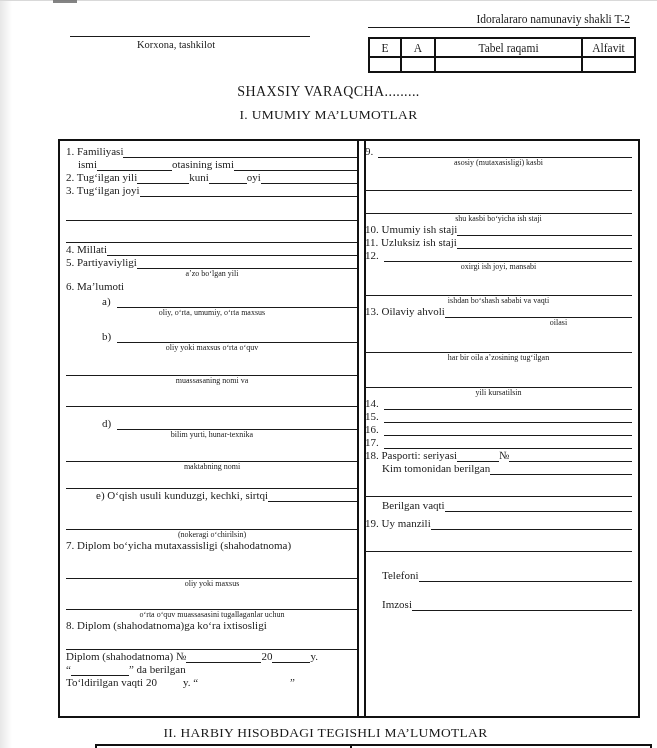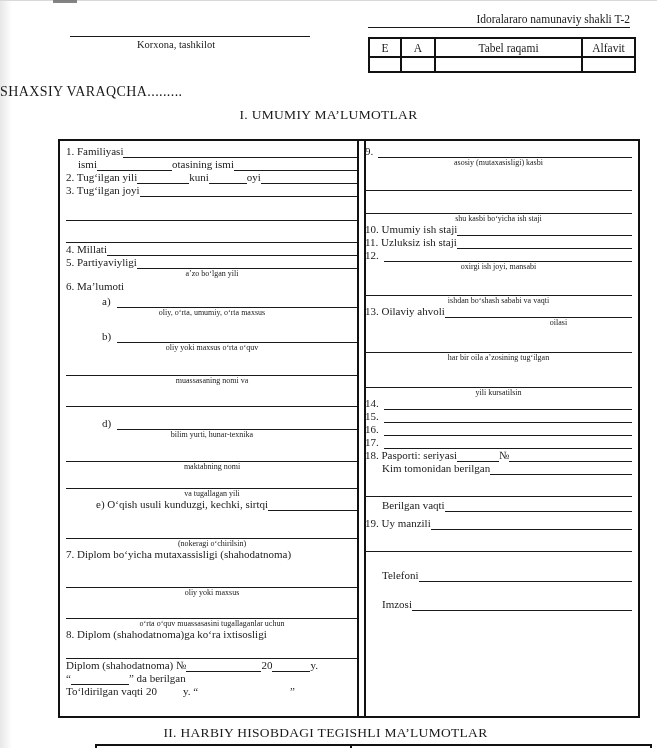--- a/index.html
+++ b/index.html
@@ -14,21 +14,21 @@
   .org-line{position:absolute;left:70px;top:36px;width:240px;border-top:1.5px solid #1a1a1a;}
   .org-label{position:absolute;left:56px;top:39px;width:240px;text-align:center;font-size:10.5px;}
   .form-code{position:absolute;left:368px;top:13px;width:262px;text-align:right;
         font-size:11.5px;border-bottom:1.5px solid #1a1a1a;padding-bottom:2px;white-space:nowrap;}
   .code-table{position:absolute;left:368px;top:37px;width:262px;border-collapse:collapse;
         table-layout:fixed;font-size:11.5px;}
   .code-table td{border:2px solid #111;text-align:center;padding:0;height:17px;}
   .code-table tr.empty td{height:13px;}
 
   
-  .doc-title{position:absolute;left:0;right:0;top:84px;font-size:14px;letter-spacing:.4px;}
+  .doc-title{position:absolute;left:0;right:0;top:84px;text-align:center;font-size:14px;letter-spacing:.4px;}
   .section1{position:absolute;left:0;right:0;top:107px;text-align:center;font-size:13.5px;letter-spacing:.3px;}
   .section2{position:absolute;left:0;right:6px;top:725px;text-align:center;font-size:13.5px;letter-spacing:.3px;}
 
   
   .fbox{position:absolute;border:2px solid #111;box-sizing:border-box;
         padding:4px 6px 0 6px;overflow:hidden;}
   #left-box{left:58px;top:139px;width:308px;height:579px;}
   #right-box{left:357px;top:139px;width:283px;height:579px;}
 
   .frow{display:flex;align-items:flex-end;font-size:11px;line-height:13px;white-space:nowrap;}
@@ -142,21 +142,20 @@
           <span class="fill" style="flex: 1 1 auto;"></span>
         </div>
         <div class="cap">bilim yurti, hunar-texnika</div>
         <div class="frow" style="margin-top: 10px;">
           <span class="fill" style="flex: 1 1 auto;"></span>
         </div>
         <div class="cap">maktabning nomi</div>
         <div class="frow" style="margin-top: 5px;">
           <span class="fill" style="flex: 1 1 auto;"></span>
         </div>
-        <div class="cap">va tugallagan yili</div>
         <div class="frow" style="padding-left: 30px;">
           <span class="lbl">e) O‘qish usuli kunduzgi, kechki, sirtqi</span>
           <span class="fill" style="flex: 1 1 auto;"></span>
         </div>
         <div class="frow" style="margin-top: 15px;">
           <span class="fill" style="flex: 1 1 auto;"></span>
         </div>
         <div class="cap">(nokeragi o‘chirilsin)</div>
         <div class="frow">
           <span class="lbl">7. Diplom bo‘yicha mutaxassisligi (shahodatnoma)</span>

